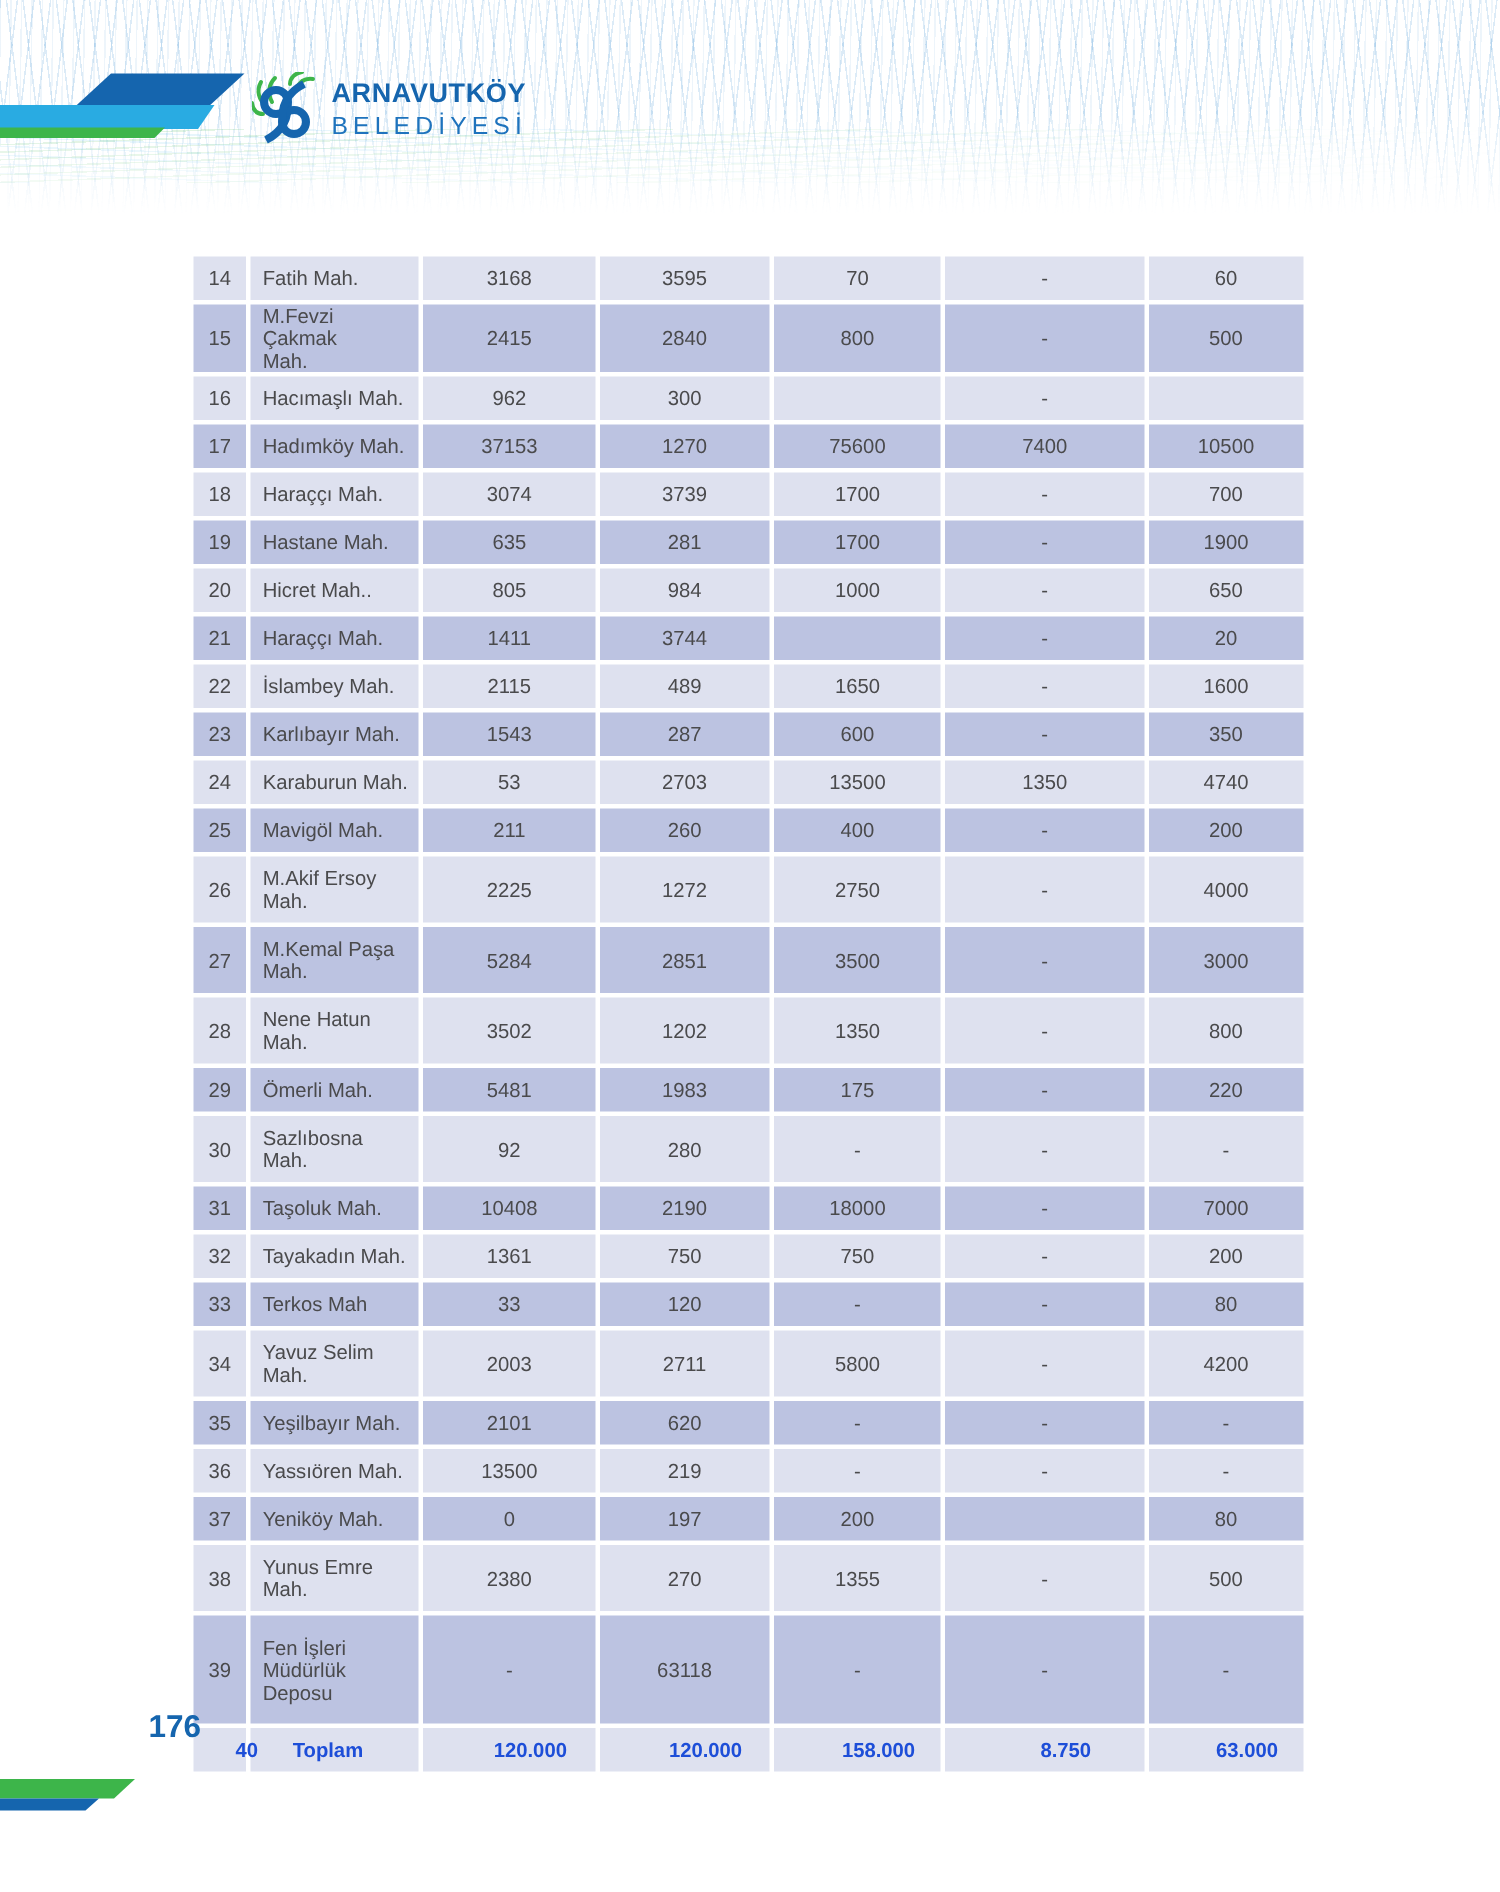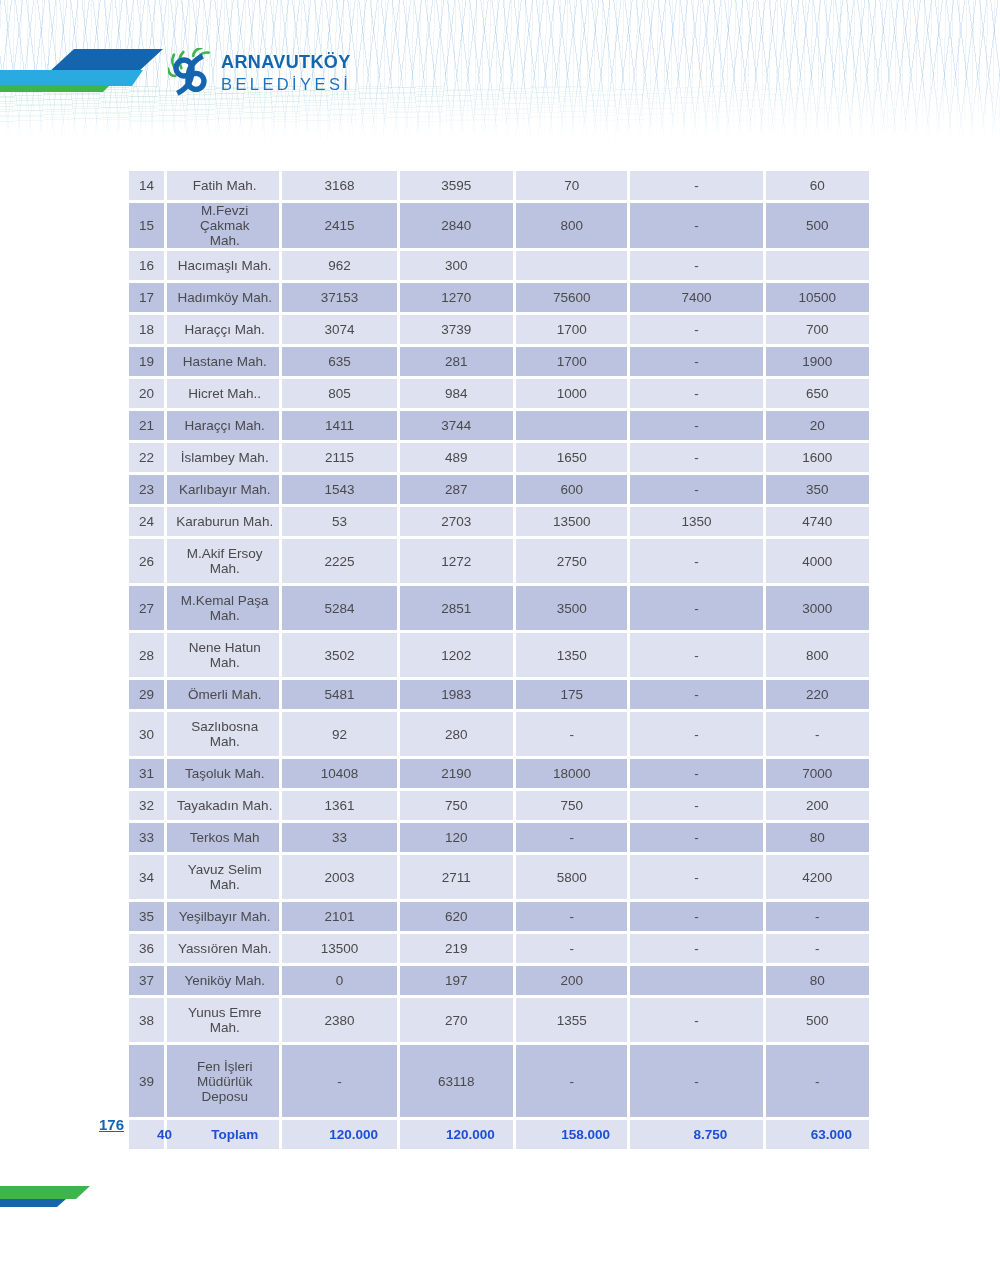--- a/index.html
+++ b/index.html
@@ -36,30 +36,30 @@
   
   .tablewrap{position:absolute;left:126px;top:168px;width:748px;}
   table.data{
     border-collapse:separate;border-spacing:3px;width:746px;table-layout:fixed;
     color:var(--table-text);font-size:13.5px;
   }
   col.w-no{width:35px;} col.w-name{width:112px;}
   col.w-v1{width:114px;} col.w-v2{width:113px;} col.w-v3{width:111px;}
   col.w-v4{width:132px;} col.w-v5{width:103px;}
   td{padding:0;vertical-align:middle;text-align:center;}
-  td.c-name{text-align:center;padding:0 5px 0 8px;line-height:15px;white-space:pre-line;}
+  td.c-name{text-align:left;padding:0 5px 0 8px;line-height:15px;white-space:pre-line;}
   tr.light td{background:var(--row-light);}
   tr.dark  td{background:var(--row-dark);}
   tr.h1 td{height:29px;} tr.h2 td{height:44px;} tr.h3 td{height:72px;}
   tr.bold td{font-weight:bold;color:#1d4ed8;padding-left:28px;}
   
   .swoosh-footer{position:absolute;left:0;top:1186px;}
   .page-number{
-    position:absolute;left:99px;top:1116px;
-    font-size:15px;font-weight:bold;color:var(--brand-blue);text-decoration:underline;
+    position:absolute;left:99px;top:1140px;
+    font-size:21px;font-weight:bold;color:var(--brand-blue);
   }
 </style>
 </head>
 <body>
 
 <div class="guilloche"></div>
 
 <svg class="swoosh-header" width="180" height="50" viewBox="0 0 180 50">
   <polygon points="74,4 163,4 138,27 49,27" fill="#1565ae"></polygon>
   <polygon points="0,25 143,25 132,41 0,41" fill="#29abe2"></polygon>
@@ -193,20 +193,29 @@
         </tr>
         <tr class="light h1">
           <td class="c-no">24</td>
           <td class="c-name">Karaburun Mah.</td>
           <td class="c-val">53</td>
           <td class="c-val">2703</td>
           <td class="c-val">13500</td>
           <td class="c-val">1350</td>
           <td class="c-val">4740</td>
         </tr>
+        <tr class="dark h1">
+          <td class="c-no">25</td>
+          <td class="c-name">Mavigöl Mah.</td>
+          <td class="c-val">211</td>
+          <td class="c-val">260</td>
+          <td class="c-val">400</td>
+          <td class="c-val">-</td>
+          <td class="c-val">200</td>
+        </tr>
         <tr class="light h2">
           <td class="c-no">26</td>
           <td class="c-name">M.Akif Ersoy
 Mah.</td>
           <td class="c-val">2225</td>
           <td class="c-val">1272</td>
           <td class="c-val">2750</td>
           <td class="c-val">-</td>
           <td class="c-val">4000</td>
         </tr>

